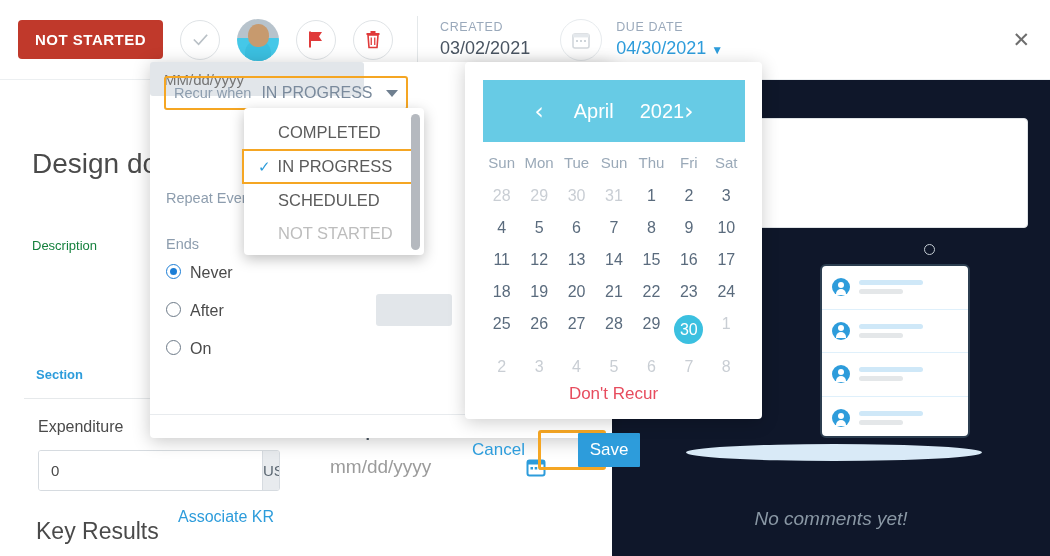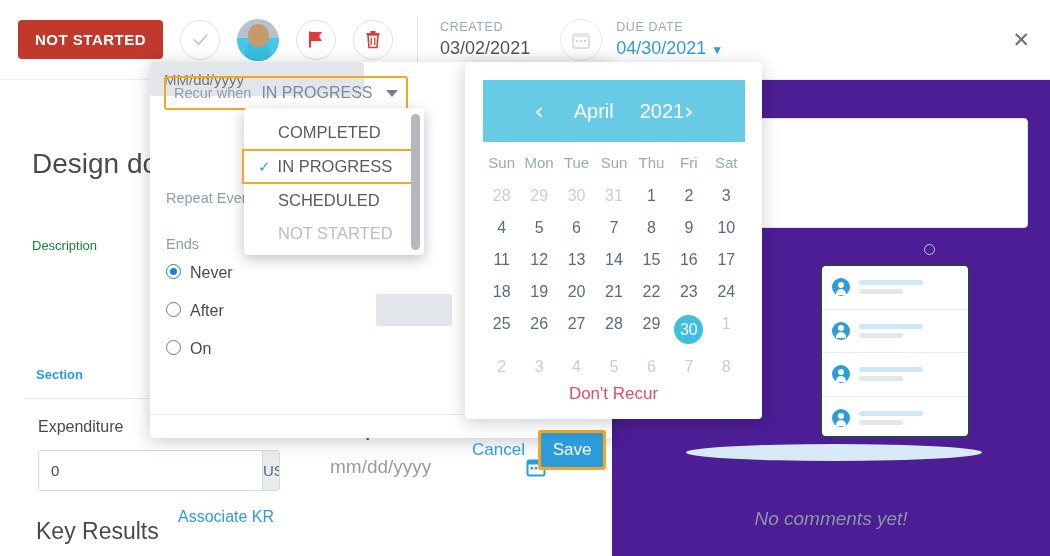--- a/index.html
+++ b/index.html
@@ -101,21 +101,21 @@
   .completion-value {
     position:absolute; left:330px; top:456px; font-size:19px; color:#9b9b9b;
   }
   .completion-cal {
     position:absolute; left:526px; top:457px; cursor:pointer;
   }
 
   
   .comments-pane {
     position:absolute; left:612px; top:80px; width:438px; height:476px;
-    background:#4c1d95;
+    background:#0f172a;
   }
   .comment-box {
     position:absolute; left:22px; top:38px; width:394px; height:110px;
     background:#fff; border:1px solid #dfe3e6; border-radius:4px;
     padding:12px 14px; font-size:15px; color:#a5a5a5;
   }
   .empty-art { position:absolute; left:66px; top:160px; width:320px; height:230px; }
   .art-card {
     position:absolute; left:142px; top:24px; width:150px; height:174px;
     border:2px solid #2c3e50; border-radius:6px; background:#fff; overflow:hidden;
@@ -179,21 +179,21 @@
   .cancel-btn {
     position:absolute; left:322px; top:378px; font-size:17px; color:#2d9cdb;
     background:none;border:none;cursor:pointer; font-family:inherit;
   }
   .save-wrap {
     position:absolute; left:388px; top:368px; width:68px; height:40px;
     border:3px solid #f5a623; border-radius:3px; padding:0;
   }
   .save-btn {
     width:100%;height:100%;background:#2d9cdb;color:#fff;border:none;
-    font-size:17px; font-family:inherit; cursor:pointer; border-radius:1px;
+    font-size:17px; font-family:inherit; cursor:pointer; border-radius:1px;margin-left:37px;
   }
 
   
   .status-dropdown {
     position:absolute; left:244px; top:108px; width:180px; height:147px;
     background:#fff; border-radius:4px; box-shadow:0 4px 14px rgba(0,0,0,.25);
     padding:8px 0;
   }
   .dd-item {
     height:33px; display:flex; align-items:center; padding-left:12px;

